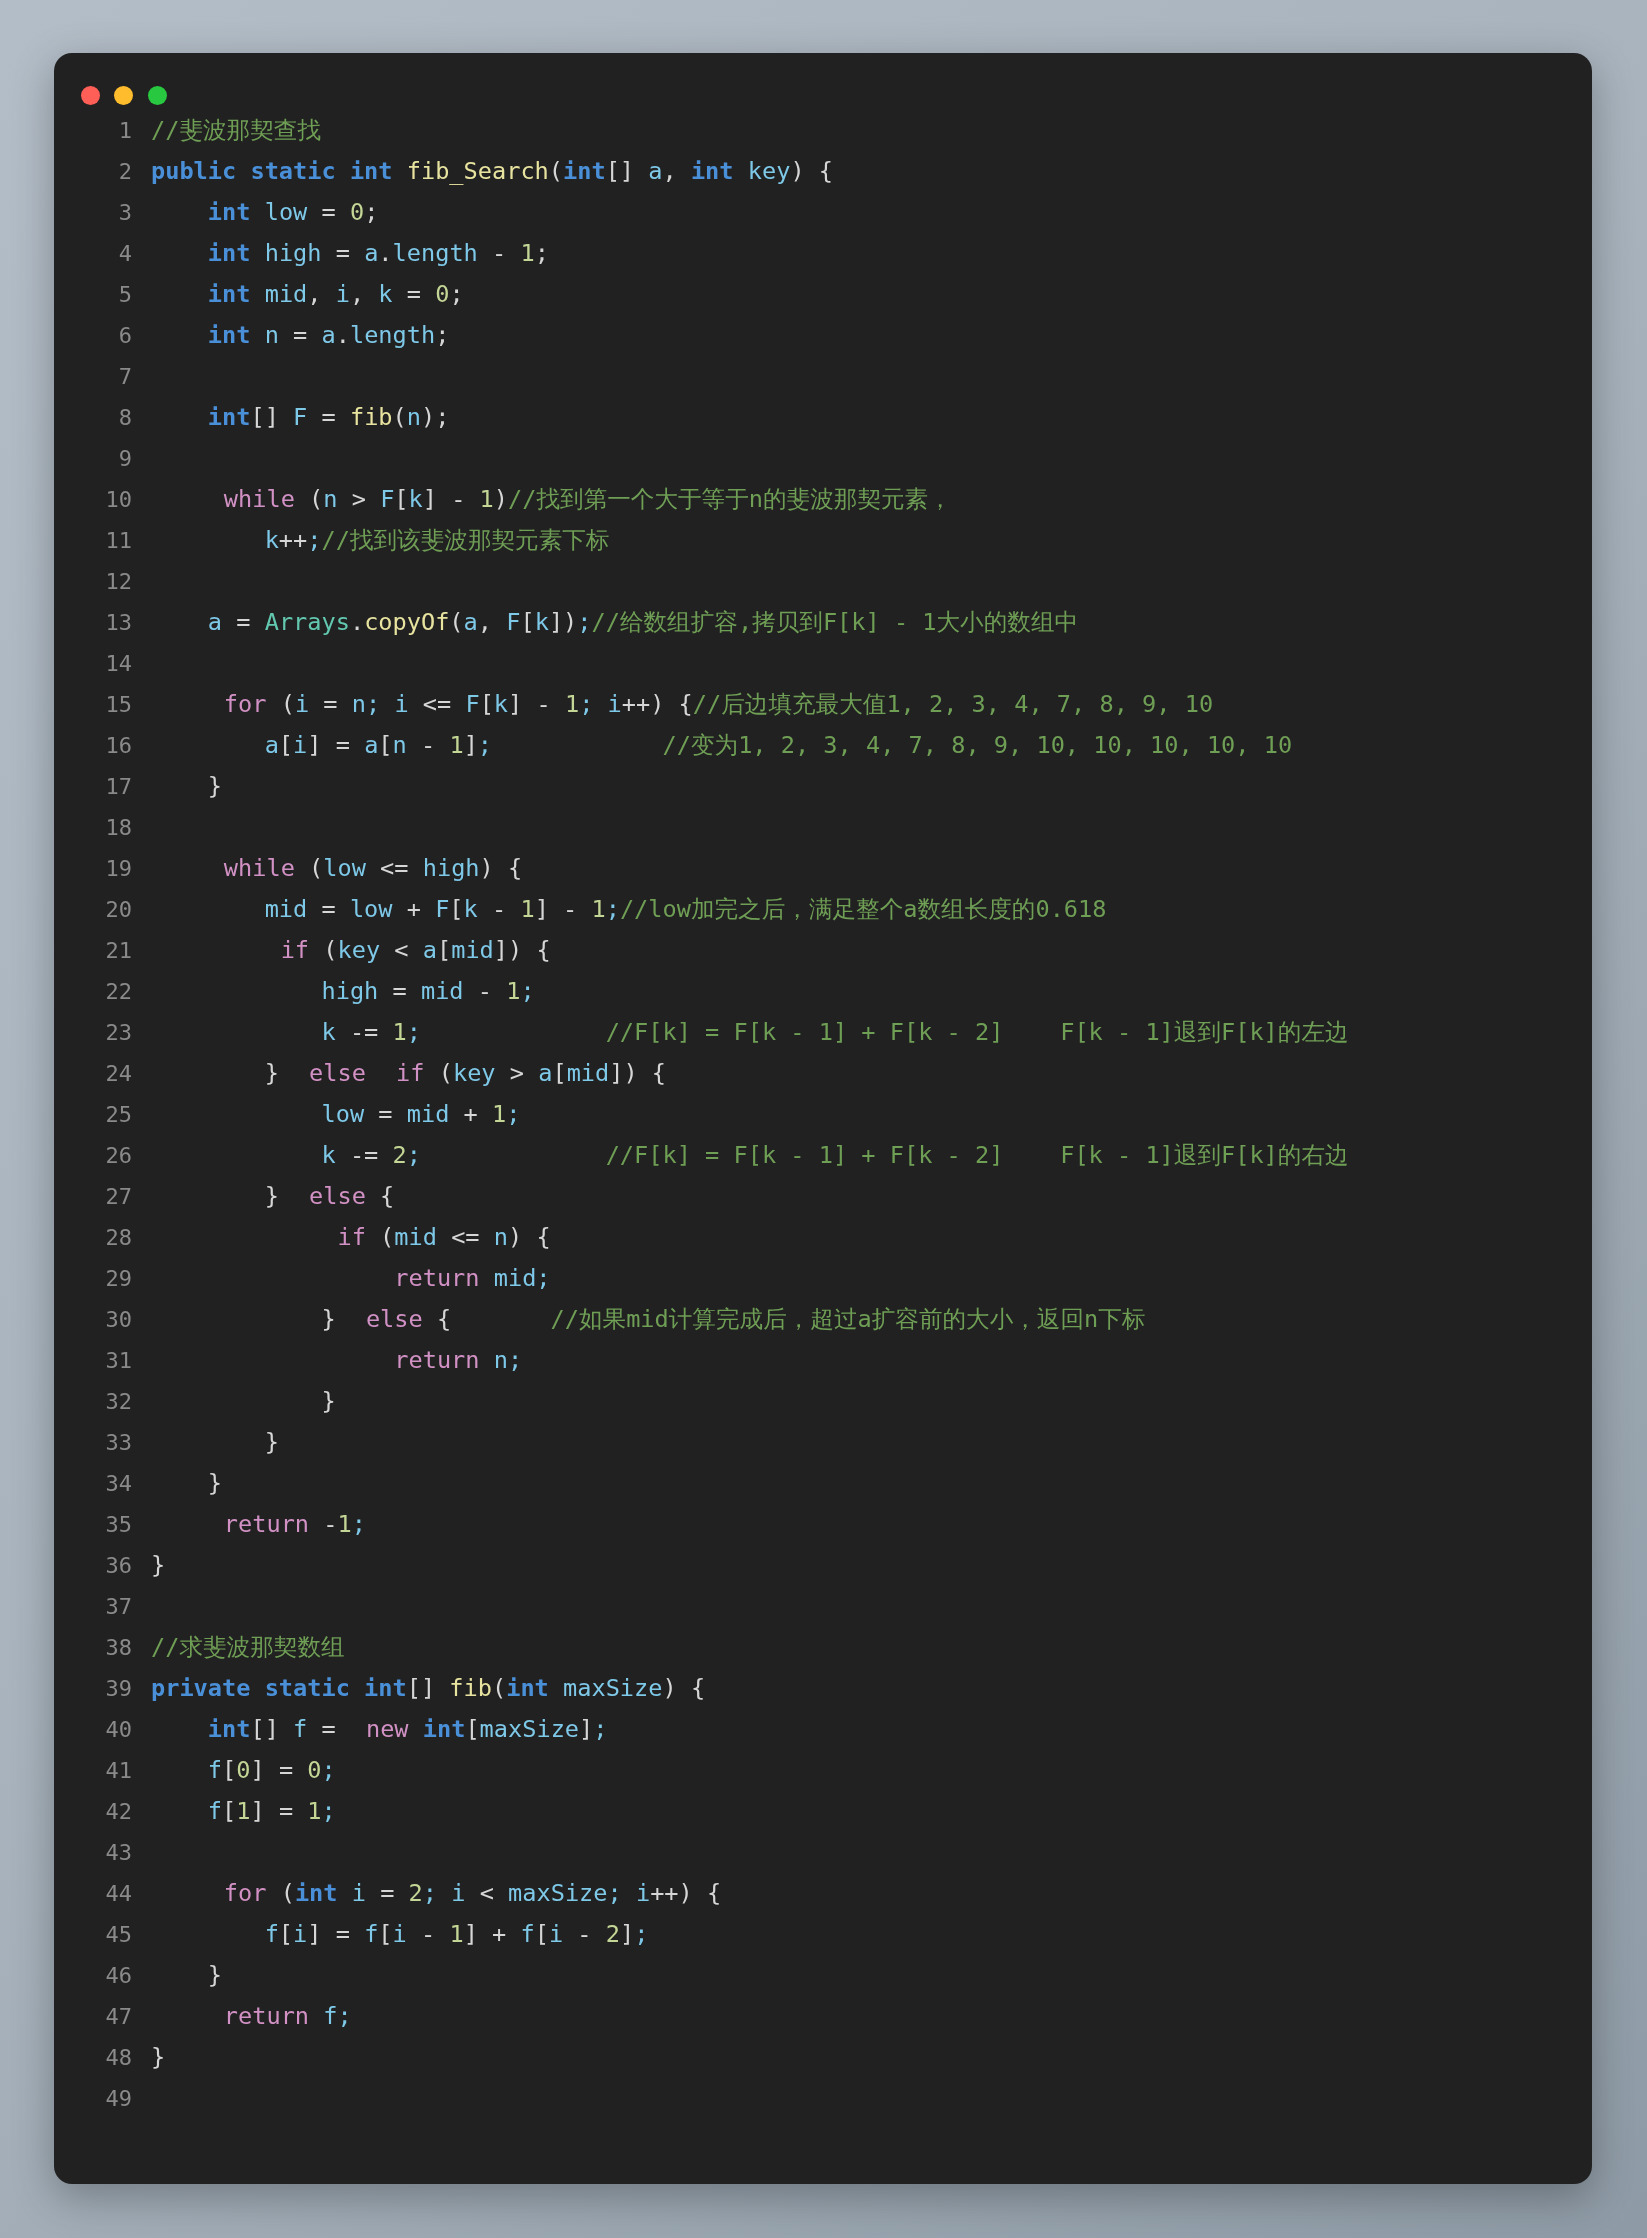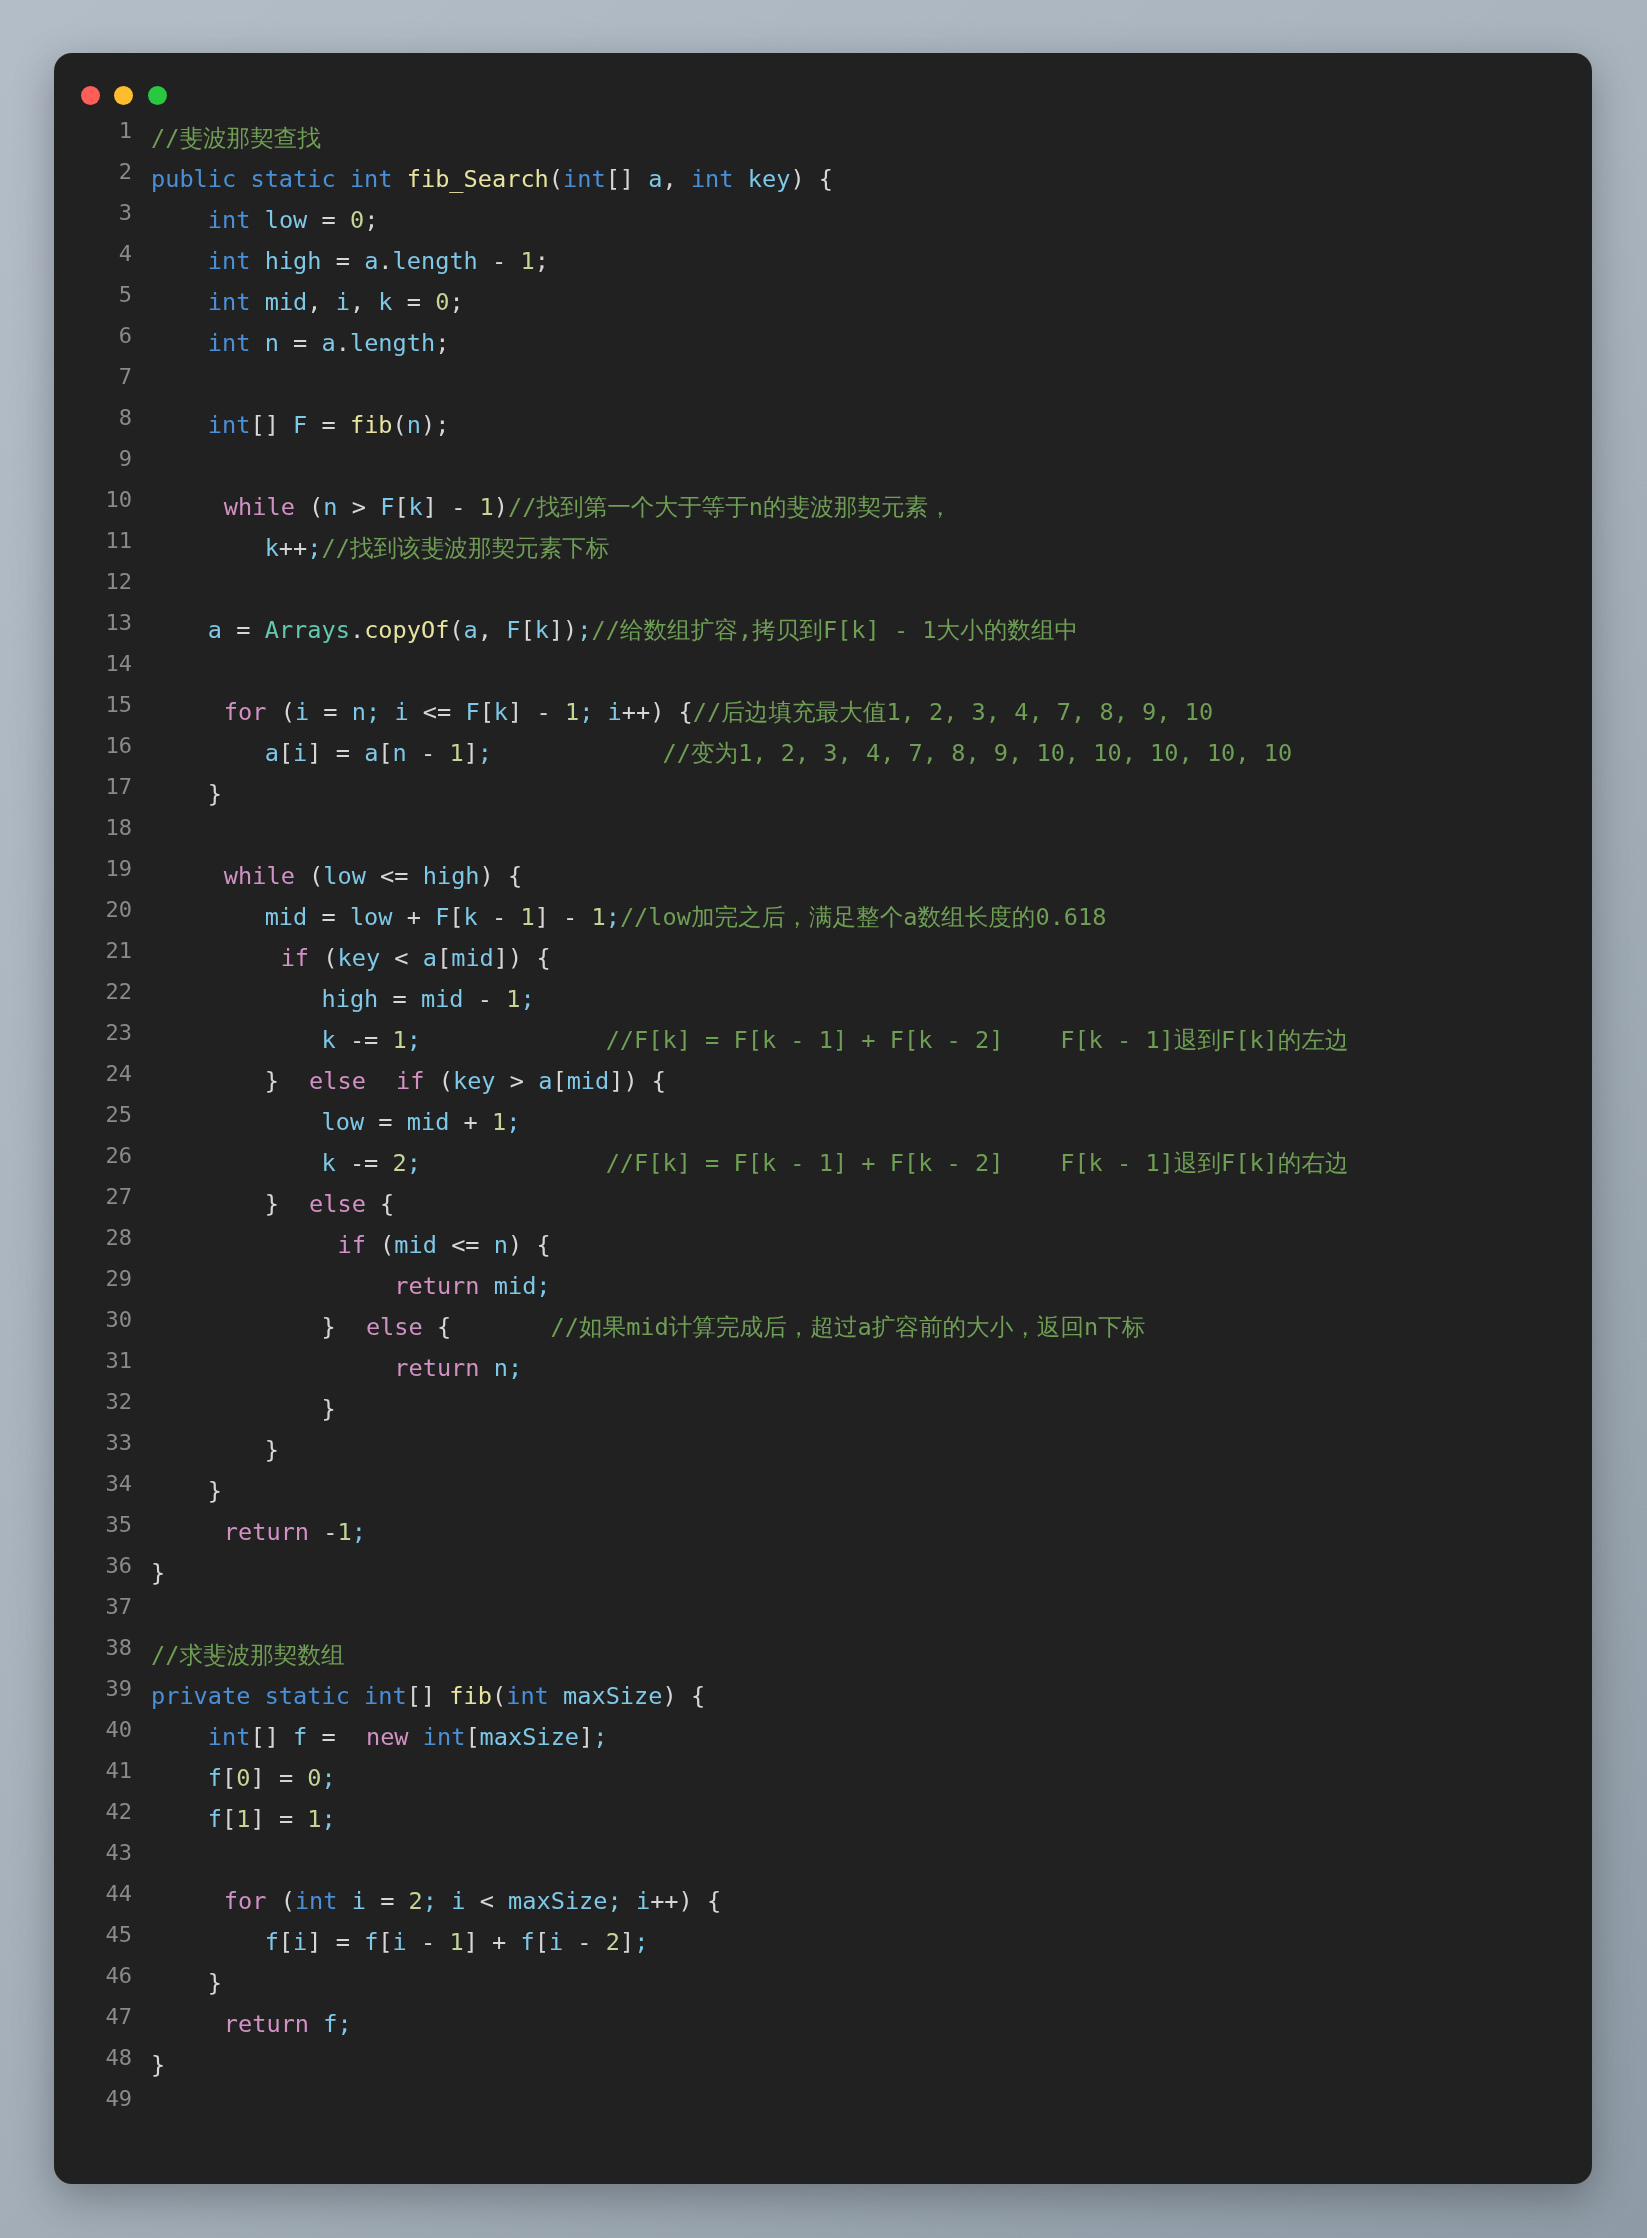--- a/index.html
+++ b/index.html
@@ -62,28 +62,28 @@
     position: absolute;
     left: 0;
     width: 78px;
     text-align: right;
     color: #8a8a8a;
     font-size: 22px;
   }
   .src {
     position: absolute;
     left: 97px;
-    top: 8px;
+    top: 0;
     white-space: pre;
   }
 
   
   .cm  { color: #6f9e55; }          
   .kw  { color: #d291c4; margin-left: 16px; }          
-  .ty  { color: #4a90d9; }          
+  .ty  { color: #4a90d9; font-weight: bold; }          
   .id  { color: #7ec8e8; }          
   .num { color: #c3d695; }          
   .fn  { color: #e8e4a0; }          
   .cls { color: #62c9b0; margin-top: 20px; }          
   .pn  { color: #d6d6d6; }          
 </style>
 </head>
 <body>
 
 <div id="window">

